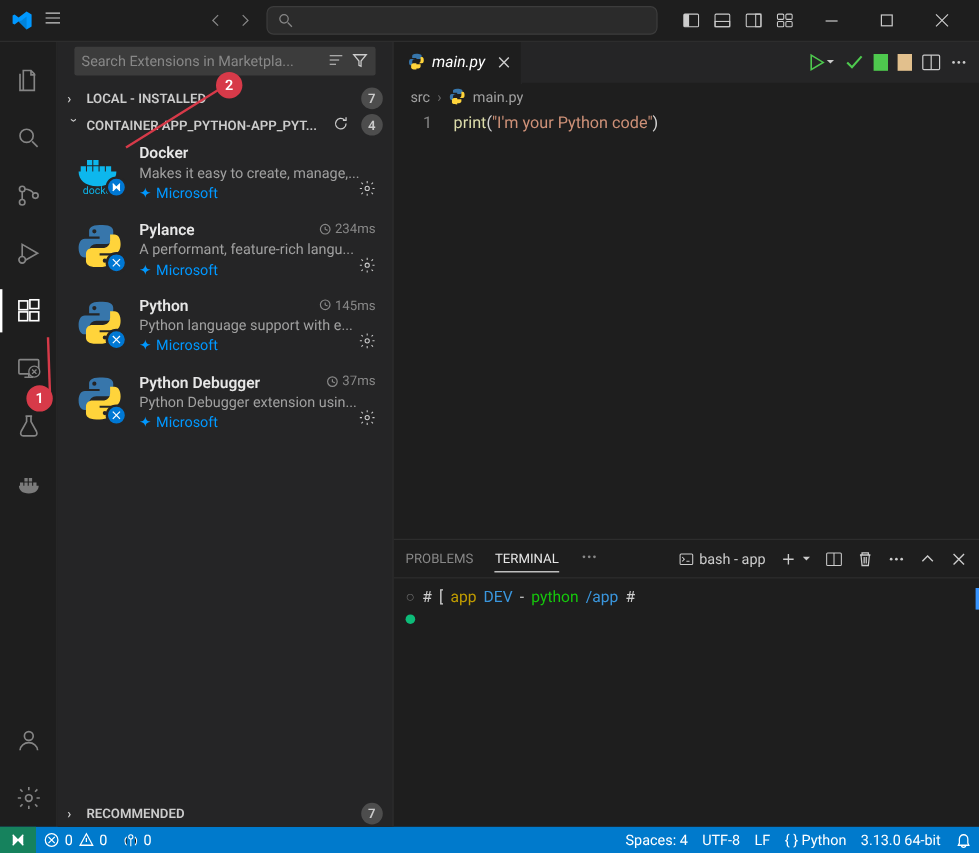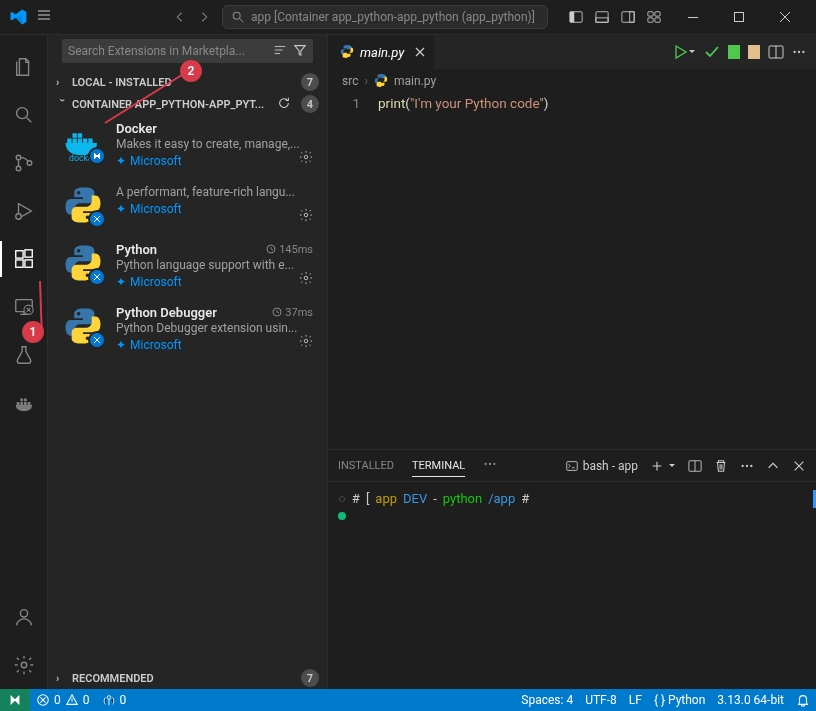--- a/index.html
+++ b/index.html
@@ -141,21 +141,20 @@
       <svg class="ico14" viewBox="0 0 16 16">
           <path fill="none" stroke="#888" stroke-width="1.2" d="M6 3l5 5-5 5"></path>
         </svg>
     </div>
   </div>
   <div class="search-bar">
     <svg class="ico14" viewBox="0 0 16 16">
         <circle cx="6.5" cy="6.5" r="4" fill="none" stroke="#888" stroke-width="1.2"></circle>
         <path stroke="#888" stroke-width="1.2" d="M10 10l4 4"></path>
       </svg>
-    <span>app [Container app_python-app_python (app_python)]</span>
   </div>
   <div class="layout-icons">
     <span class="icon">
         <svg class="ico14" viewBox="0 0 16 16">
           <rect x="1" y="2" width="14" height="12" rx="1" fill="none" stroke="#ccc"></rect>
           <rect x="1" y="2" width="5" height="12" fill="#ccc"></rect>
         </svg>
       </span>
     <span class="icon">
         <svg class="ico14" viewBox="0 0 16 16">
@@ -330,20 +329,30 @@
               <path fill="#3776ab" d="M24 4c-8 0-10 3-10 6v5h10v2H10c-4 0-6 4-6 9s2 9 6 9h4v-6c0-4 3-7 7-7h10c3 0 6-2 6-6V10c0-3-2-6-10-6zm-5 4a2 2 0 110 4 2 2 0 010-4z"></path>
               <path fill="#ffd43b" d="M24 44c8 0 10-3 10-6v-5H24v-2h14c4 0 6-4 6-9s-2-9-6-9h-4v6c0 4-3 7-7 7H17c-3 0-6 2-6 6v6c0 3 2 6 10 6zm5-4a2 2 0 110-4 2 2 0 010 4z"></path>
             </svg>
           <div class="remote-badge">
               <svg viewBox="0 0 10 10">
                 <path stroke="#fff" stroke-width="1" fill="none" d="M2 2l3 3-3 3M8 2L5 5l3 3"></path>
               </svg>
             </div>
         </div>
         <div class="ext-body">
+          <div class="ext-top">
+              <span class="ext-name">Pylance</span>
+              <span class="ext-time">
+                <svg width="10" height="10" viewBox="0 0 10 10">
+                  <circle cx="5" cy="5" r="4" fill="none" stroke="#888"></circle>
+                  <path stroke="#888" d="M5 3v2l2 1"></path>
+                </svg>
+                <span>234ms</span>
+              </span>
+            </div>
           <div class="ext-desc">A performant, feature-rich langu...</div>
           <div class="ext-pub">
               <span class="verified">✦</span>
               <span>Microsoft</span>
             </div>
         </div>
         <span class="ext-gear"><svg class="ico14" viewBox="0 0 16 16">
               <circle cx="8" cy="8" r="2" fill="none" stroke="#ccc"></circle>
               <path fill="none" stroke="#ccc" d="M8 1v2m0 10v2M2.5 2.5l1.4 1.4m8.2 8.2l1.4 1.4M1 8h2m10 0h2M2.5 13.5l1.4-1.4m8.2-8.2l1.4-1.4"></path>
             </svg></span>
@@ -500,21 +509,21 @@
       <div class="gutter">
           <div>1</div>
         </div>
       <div class="code-content">
         <div><span class="tok-fn">print</span><span class="tok-paren">(</span><span class="tok-str">"I'm your Python code"</span><span class="tok-paren">)</span></div>
       </div>
     </div>
 
     <div class="panel">
       <div class="panel-tabs">
-        <span class="ptab">INSTALLED</span>
+        <span class="ptab">PROBLEMS</span>
         <span class="ptab active">TERMINAL</span>
         <span class="ptab"><svg class="ico14" viewBox="0 0 16 16">
               <circle cx="3" cy="8" r="1.3" fill="#888"></circle>
               <circle cx="8" cy="8" r="1.3" fill="#888"></circle>
               <circle cx="13" cy="8" r="1.3" fill="#888"></circle>
             </svg></span>
         <div class="panel-actions">
           <span class="pact">
               <svg class="ico14" viewBox="0 0 16 16">
                 <rect x="2" y="3" width="12" height="10" rx="1" fill="none" stroke="#ccc"></rect>

